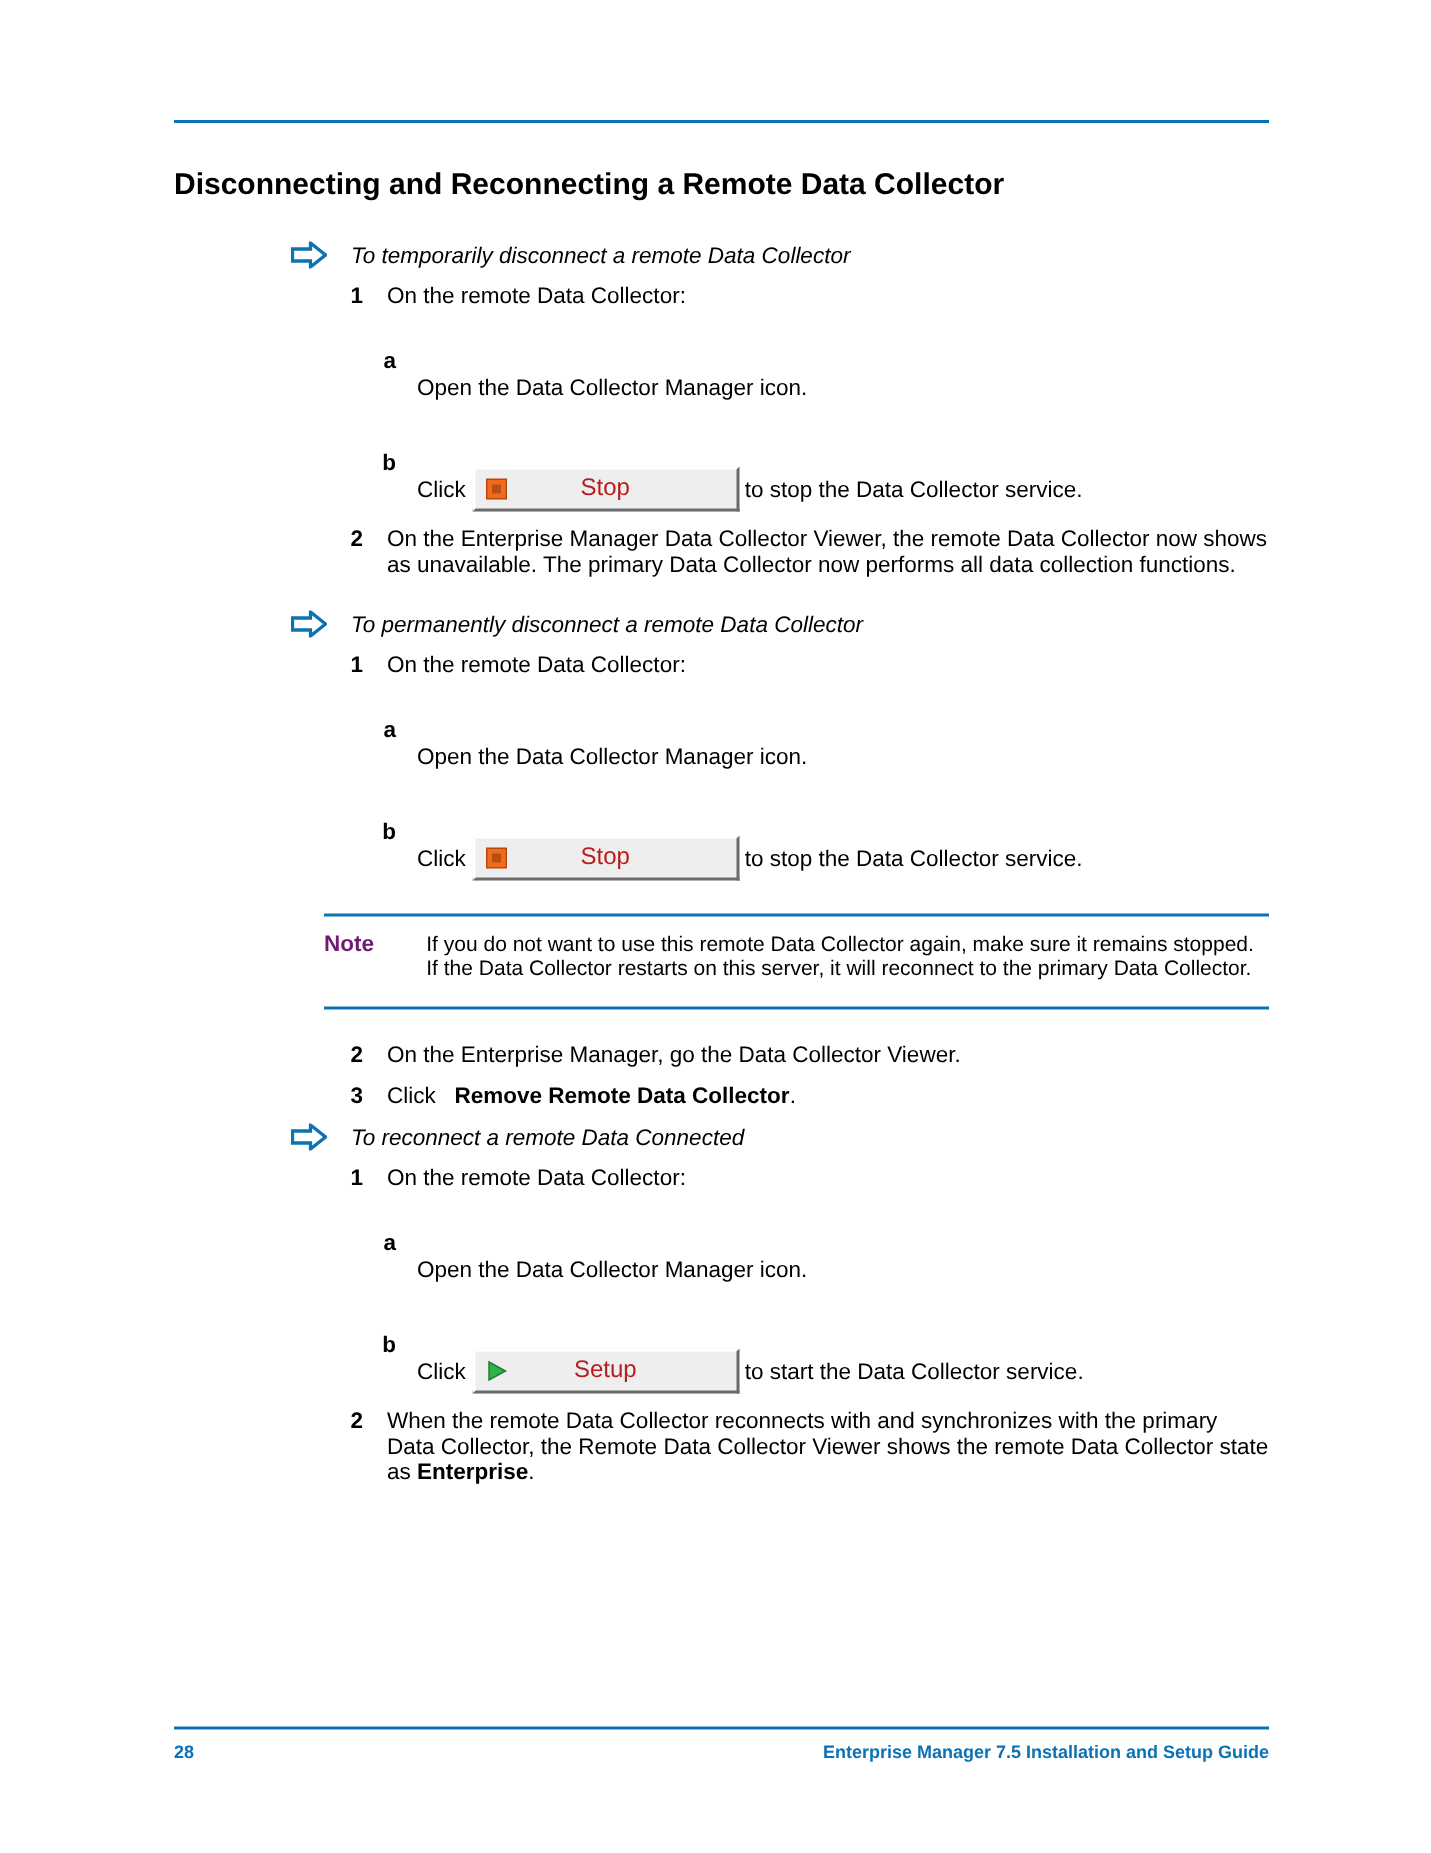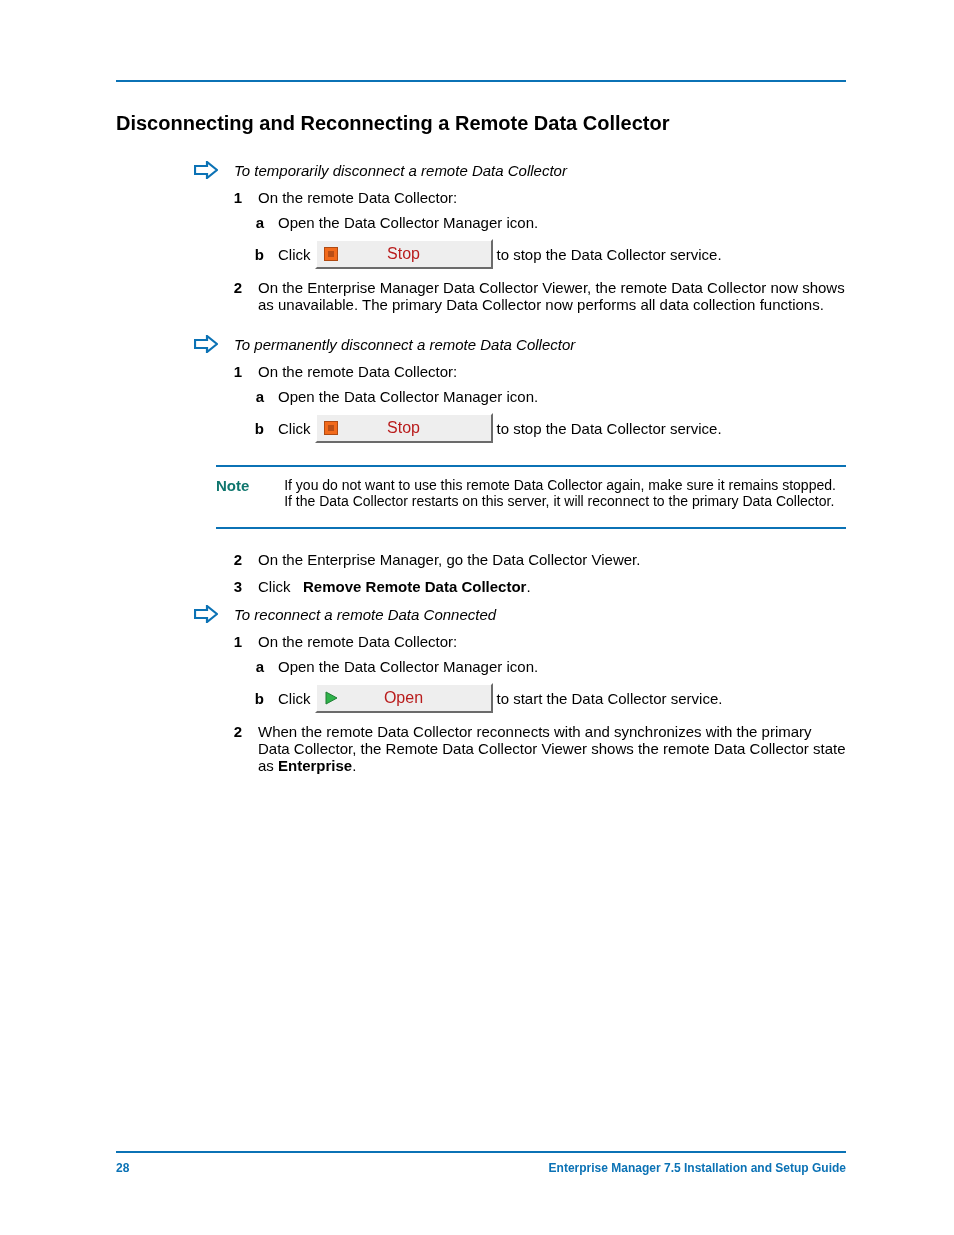--- a/index.html
+++ b/index.html
@@ -65,20 +65,21 @@
     width: 14px;
     text-align: right;
     margin-right: 14px;
     flex-shrink: 0;
   }
   .letter-body {
     flex: 1;
     display: flex;
     align-items: center;
     flex-wrap: wrap;
+    margin-top: 36px;
   }
   .btn-img {
     display: inline-flex;
     align-items: center;
     justify-content: center;
     width: 174px;
     height: 26px;
     background: #eee;
     border-top: 2px solid #fff;
     border-left: 2px solid #fff;
@@ -101,21 +102,21 @@
     align-items: center;
     justify-content: center;
   }
   .note-block {
     margin: 22px 0 22px 100px;
     border-top: 2px solid #0b72b5;
     border-bottom: 2px solid #0b72b5;
     padding: 10px 0 18px 0;
   }
   .note-label {
-    color: #0f766e;
+    color: #701a75;
     font-weight: bold;
     display: inline-block;
     width: 64px;
     vertical-align: top;
   }
   .note-text {
     display: inline-block;
     width: 560px;
     vertical-align: top;
     font-size: 14px;
@@ -253,21 +254,21 @@
   <div class="letter-row">
     <div class="letter">b</div>
     <div class="letter-body">
       <span>Click</span>
       <span class="btn-img">
         <span class="ic">
           <svg width="16" height="16" viewBox="0 0 16 16">
               <path d="M3 2 L14 8 L3 14 Z" fill="#2fb24a" stroke="#1e7f33"></path>
             </svg>
         </span>
-        <span>Open</span>
+        <span>Setup</span>
       </span>
       <span>to start the Data Collector service.</span>
     </div>
   </div>
   <div class="num-row">
     <div class="num">2</div>
     <div class="num-body">
       <span>When the remote Data Collector reconnects with and synchronizes with the primary Data Collector, the Remote Data Collector Viewer shows the remote Data Collector state as </span><span class="bold">Enterprise</span><span>.</span>
     </div>
   </div>

